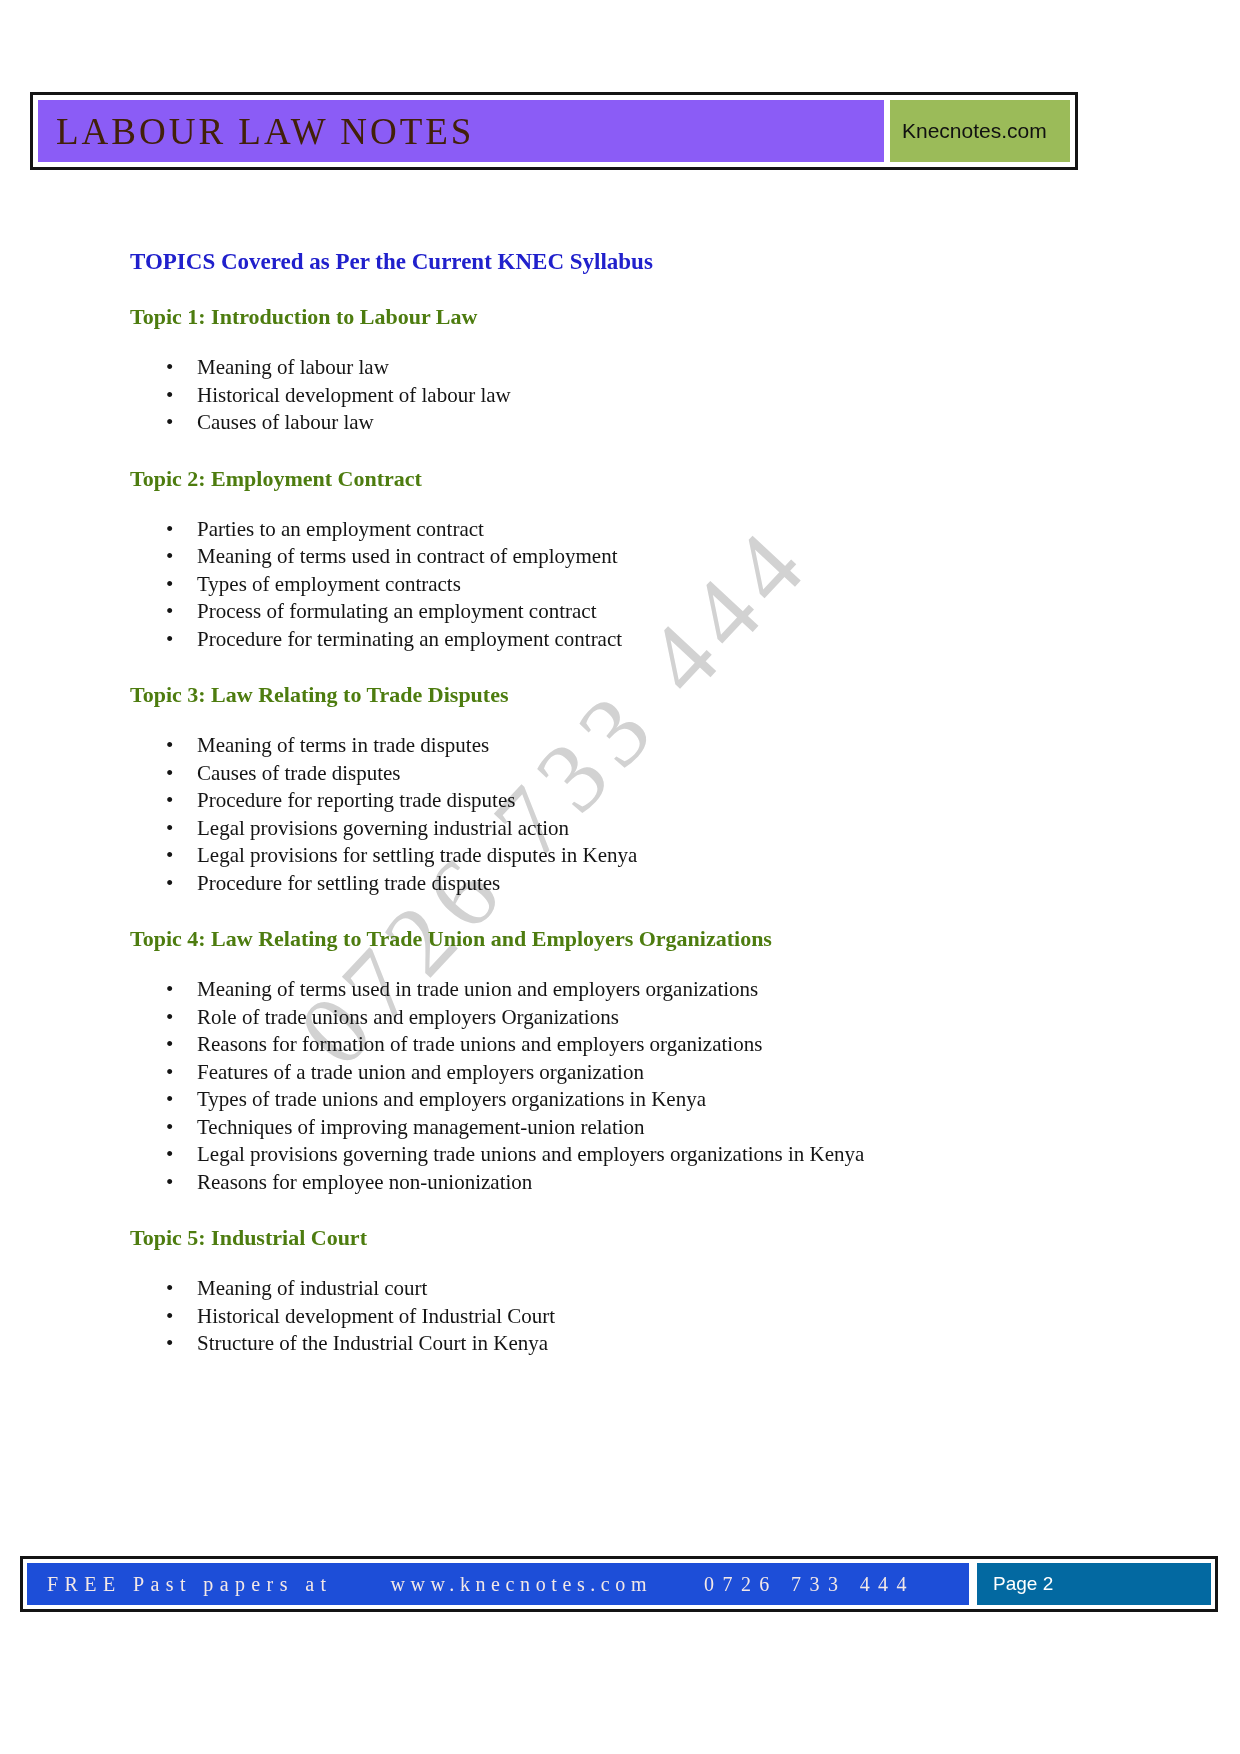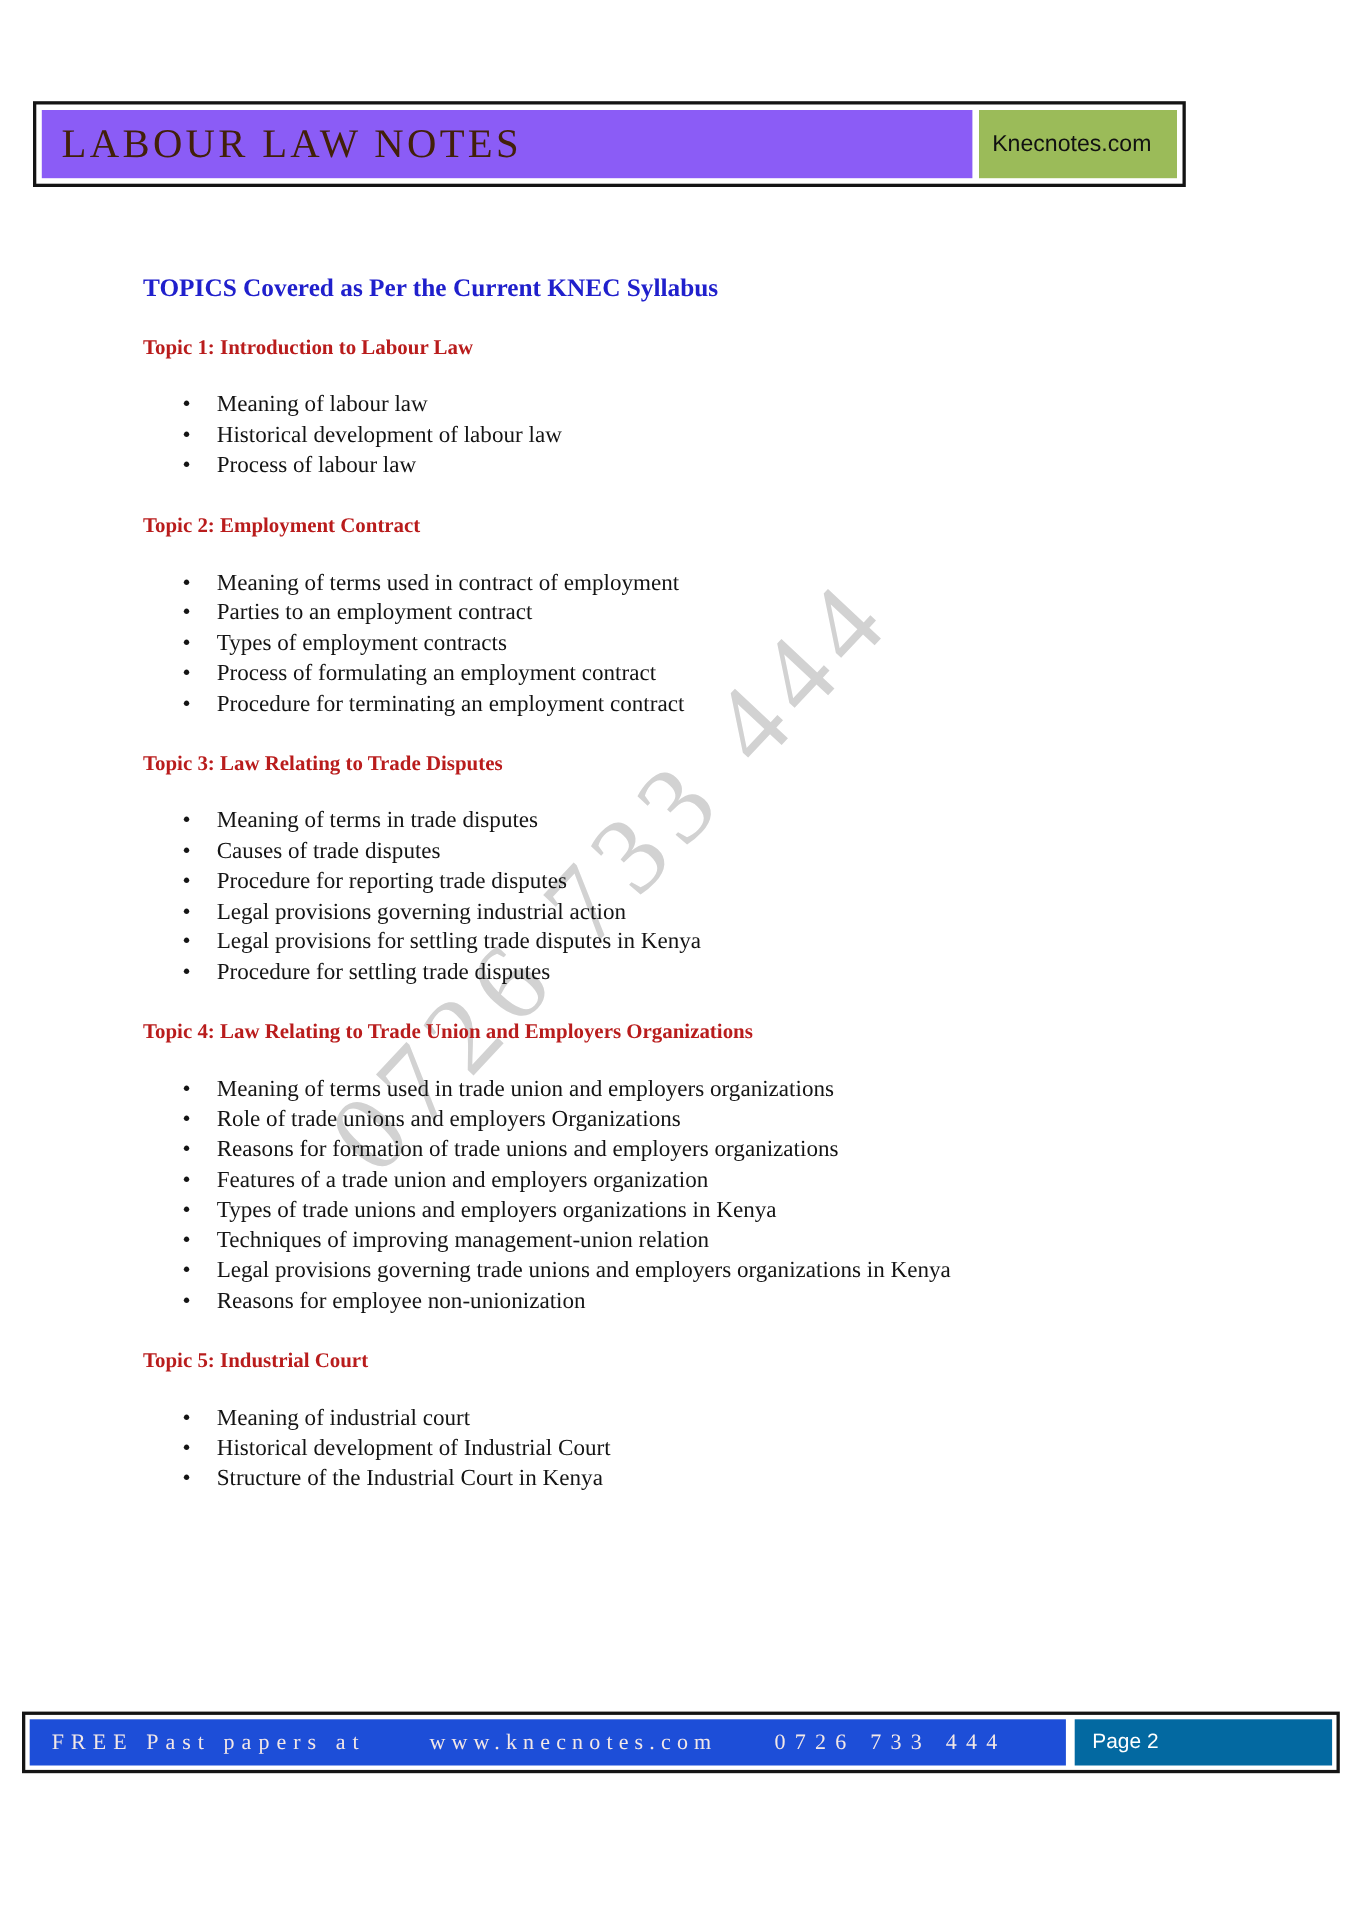--- a/index.html
+++ b/index.html
@@ -81,23 +81,23 @@
     z-index: 1;
   }
   .main-heading {
     font-size: 23px;
     font-weight: bold;
     color: #2020cc;
     margin: 0;
     line-height: 27px;
   }
   .topic-heading {
-    font-size: 19px;
+    font-size: 22px;
     font-weight: bold;
-    color: #b91c1c;
+    color: #4d7c0f;
     margin: 28px 0 0 0;
     line-height: 27px;
   }
   ul.bullets {
     list-style: none;
     margin: 24px 0 0 0;
     padding: 0 0 0 36px;
   }
   ul.bullets li {
     font-size: 21px;
@@ -173,29 +173,29 @@
 <div class="watermark">0726 733 444</div>
 
 <div class="content">
   <h1 class="main-heading">TOPICS Covered as Per the Current KNEC Syllabus</h1>
   <div>
   <section class="topic">
     <h2 class="topic-heading">Topic 1: Introduction to Labour Law</h2>
     <ul class="bullets">
           <li>Meaning of labour law</li>
           <li>Historical development of labour law</li>
-          <li>Process of labour law</li>
+          <li>Causes of labour law</li>
         </ul>
   </section>
 
   <section class="topic">
     <h2 class="topic-heading">Topic 2: Employment Contract</h2>
     <ul class="bullets">
+          <li>Parties to an employment contract</li>
           <li>Meaning of terms used in contract of employment</li>
-          <li>Parties to an employment contract</li>
           <li>Types of employment contracts</li>
           <li>Process of formulating an employment contract</li>
           <li>Procedure for terminating an employment contract</li>
         </ul>
   </section>
 
   <section class="topic">
     <h2 class="topic-heading">Topic 3: Law Relating to Trade Disputes</h2>
     <ul class="bullets">
           <li>Meaning of terms in trade disputes</li>

